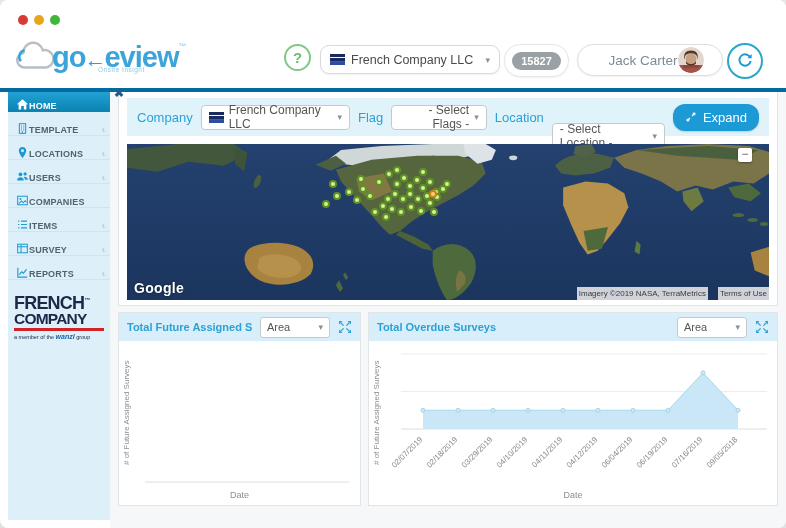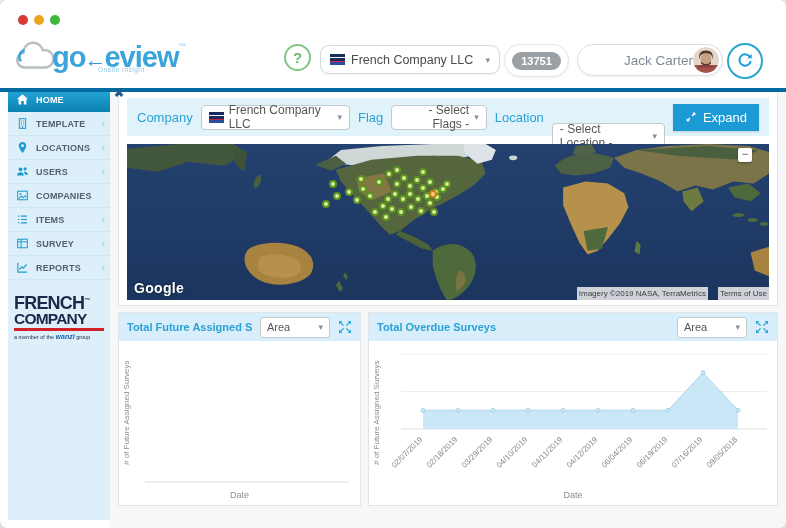--- a/index.html
+++ b/index.html
@@ -20,30 +20,30 @@
   .company-pill{position:absolute;left:320px;top:45px;width:180px;height:29px;border:1px solid #d7d9da;border-radius:9px;
             background:#fff;display:flex;align-items:center;padding:0 9px;gap:6px;box-sizing:border-box;box-shadow:0 1px 2px rgba(0,0,0,.06);cursor:pointer;}
   .mini-flag{width:15px;height:11px;flex:none;
      background:linear-gradient(180deg,#182a5e 0 30%,#f5f5f5 30% 38%,#182a5e 38% 60%,#c8293a 60% 76%,#2b4ea3 76% 100%);}
   .company-pill .txt{font-size:12.5px;color:#4a4a4a;flex:1;white-space:nowrap;overflow:hidden;}
   .caret{color:#8a8f93;font-size:9px;}
   .badge-wrap{position:absolute;left:504px;top:44px;width:63px;height:31px;background:#fff;border:1px solid #e6e6e6;
             border-radius:16px;display:flex;align-items:center;justify-content:center;box-shadow:0 1px 2px rgba(0,0,0,.06);}
   .badge{background:#9aa0a4;color:#fff;font-size:11px;font-weight:bold;border-radius:10px;padding:3px 9px;}
   .user-pill{position:absolute;left:577px;top:44px;width:146px;height:32px;border:1px solid #dcdfe1;border-radius:17px;
-            background:#fff;display:flex;align-items:center;justify-content:flex-end;padding:0 3px 0 15px;box-sizing:border-box;
+            background:#fff;display:flex;align-items:center;justify-content:center;padding:0 3px 0 15px;box-sizing:border-box;
             box-shadow:0 1px 2px rgba(0,0,0,.06);cursor:pointer;}
   .user-name{color:#7c8b97;font-size:13.5px;}
   .avatar{width:26px;height:26px;border-radius:50%;overflow:hidden;flex:none;}
   .refresh-btn{position:absolute;left:727px;top:43px;width:36px;height:36px;border-radius:50%;border:2px solid #2aa6ca;
             background:#fff;display:flex;align-items:center;justify-content:center;box-sizing:border-box;cursor:pointer;}
   .refresh-btn svg{width:18px;height:18px;}
   
   .sidebar{position:absolute;left:8px;top:88px;width:102px;bottom:8px;background:#ddeff8;z-index:5;}
-  .side-item{height:23px;display:flex;align-items:center;padding:0 5px 0 8px;border-bottom:1px solid #cbe5f1;gap:7px;cursor:pointer;}
+  .side-item{height:23px;display:flex;align-items:flex-end;padding:0 5px 0 8px;border-bottom:1px solid #cbe5f1;cursor:pointer;}
   .sicon{width:13px;height:13px;color:#1d9ad3;flex:none;display:flex;}
   .sicon svg{width:13px;height:13px;}
   .slabel{font-size:9px;font-weight:bold;color:#51636e;letter-spacing:.2px;flex:1;}
   .schev{font-size:10px;color:#9cc2d4;line-height:1;}
   .side-item.active{background:linear-gradient(#27a8dc,#0c83b3);border-bottom-color:#0c83b3;}
   .side-item.active .slabel,.side-item.active .schev{color:#fff;}
   .side-item.active .sicon{color:#fff;}
   .brand{margin:13px 6px 0;}
   .brand-l1{font-weight:900;color:#1c2749;font-size:18px;line-height:15px;letter-spacing:-.8px;}
   .brand-l1 sup{font-size:6px;letter-spacing:0;}
@@ -53,21 +53,21 @@
   .brand-sub b{color:#1466b0;font-style:italic;font-size:7px;}
   
   .main{position:absolute;left:110px;top:88px;right:0;bottom:0;background:#f5f7f8;}
   .close-x{position:absolute;left:4px;top:-2px;color:#1f5e8c;font-size:12px;font-weight:bold;z-index:7;cursor:pointer;}
   .top-card{position:absolute;left:8px;top:1px;right:8px;height:217px;background:#fff;border:1px solid #e2e5e7;box-sizing:border-box;}
   .filter-bar{margin:8px;height:38px;background:#e0f3fb;display:flex;align-items:center;padding:0 10px;gap:8px;box-sizing:border-box;}
   .flabel{color:#2ba1d5;font-size:13px;flex:none;}
   .fselect{height:25px;background:#fff;border:1px solid #c6c9cb;border-radius:4px;display:flex;align-items:center;
            padding:0 7px;gap:5px;font-size:12px;color:#555;box-sizing:border-box;cursor:pointer;}
   .fselect .caret{margin-left:auto;}
-  .expand-btn{margin-left:auto;height:27px;background:#1b9ad6;color:#fff;border-radius:0;display:flex;align-items:center;
+  .expand-btn{margin-left:auto;height:27px;background:#1b9ad6;color:#fff;border-radius:12px;display:flex;align-items:center;
            gap:6px;padding:0 12px;font-size:13px;cursor:pointer;box-shadow:0 1px 2px rgba(0,0,0,.15);}
   .expand-btn svg{width:12px;height:12px;}
   
   .map{position:absolute;left:8px;top:54px;right:8px;height:156px;overflow:hidden;background:#1f3a66;cursor:grab;}
   .map svg.ocean{position:absolute;inset:0;width:100%;height:100%;}
   .map-zoomout{position:absolute;right:17px;top:4px;width:14px;height:14px;background:#fff;border-radius:2px;
            box-shadow:0 1px 2px rgba(0,0,0,.35);color:#666;font-size:12px;line-height:12px;text-align:center;cursor:pointer;}
   .google{position:absolute;left:7px;bottom:4px;color:#fff;font-size:14px;font-weight:bold;letter-spacing:.3px;text-shadow:0 0 2px rgba(0,0,0,.6);}
   .attr{position:absolute;right:0;bottom:0;display:flex;font-size:8px;color:#3a3a3a;}
   .attr span{background:rgba(238,238,238,.85);padding:2px 2px;}
@@ -114,21 +114,21 @@
 
     <div class="help-btn">?</div>
 
     <div class="company-pill">
       <span class="mini-flag"></span>
       <span class="txt">French Company LLC</span>
       <span class="caret">▾</span>
     </div>
 
     <div class="badge-wrap">
-      <span class="badge">13751</span>
+      <span class="badge">15827</span>
     </div>
 
     <div class="user-pill">
       <span class="user-name">Jack Carter</span>
       <span class="avatar">
         <svg viewBox="0 0 26 26" width="26" height="26">
           <defs>
               <clipPath id="av">
                 <circle cx="13" cy="13" r="13"></circle>
               </clipPath>

